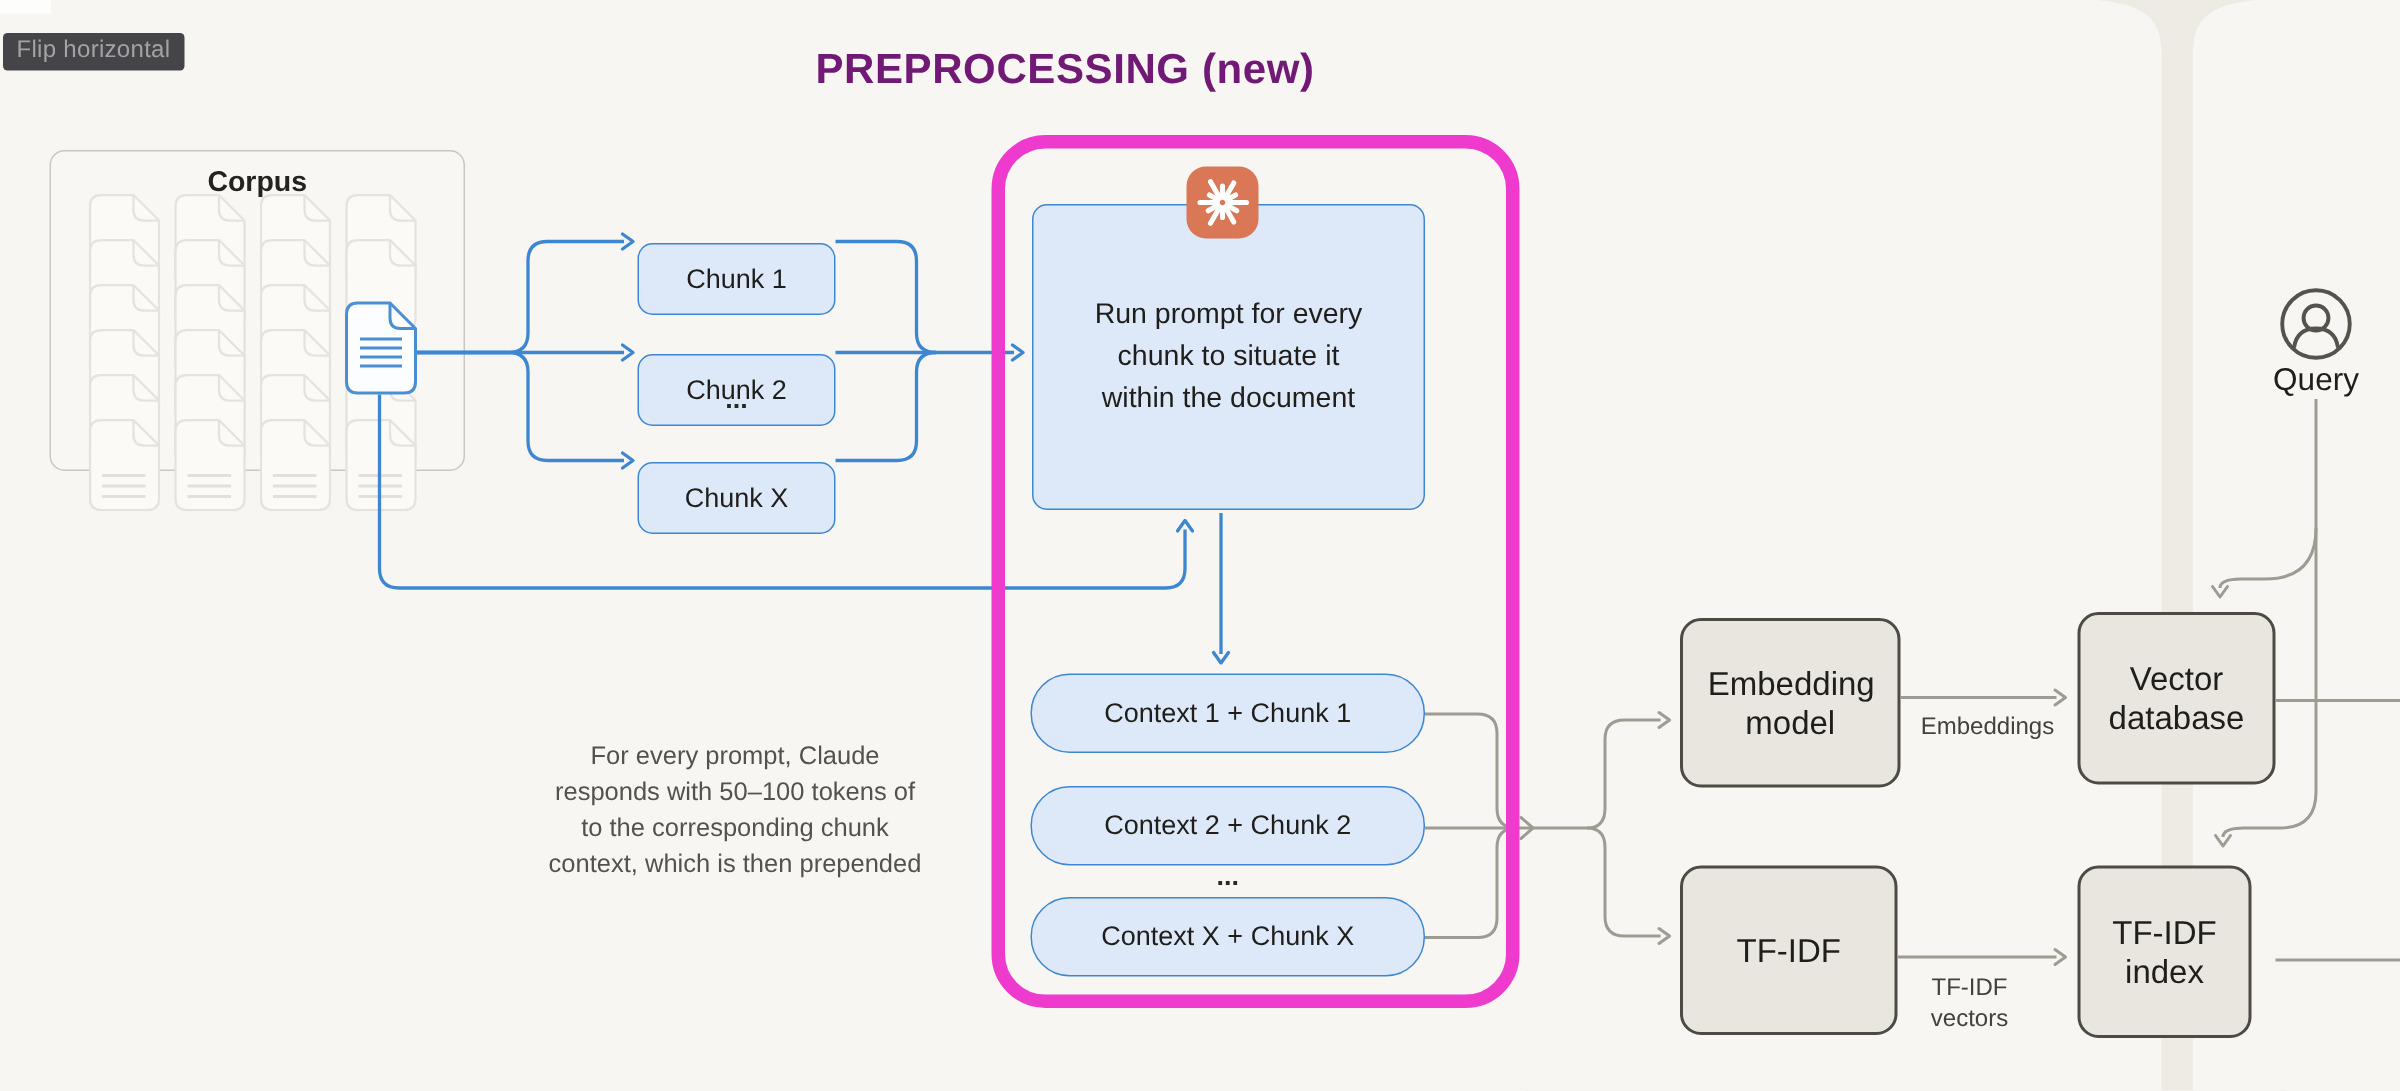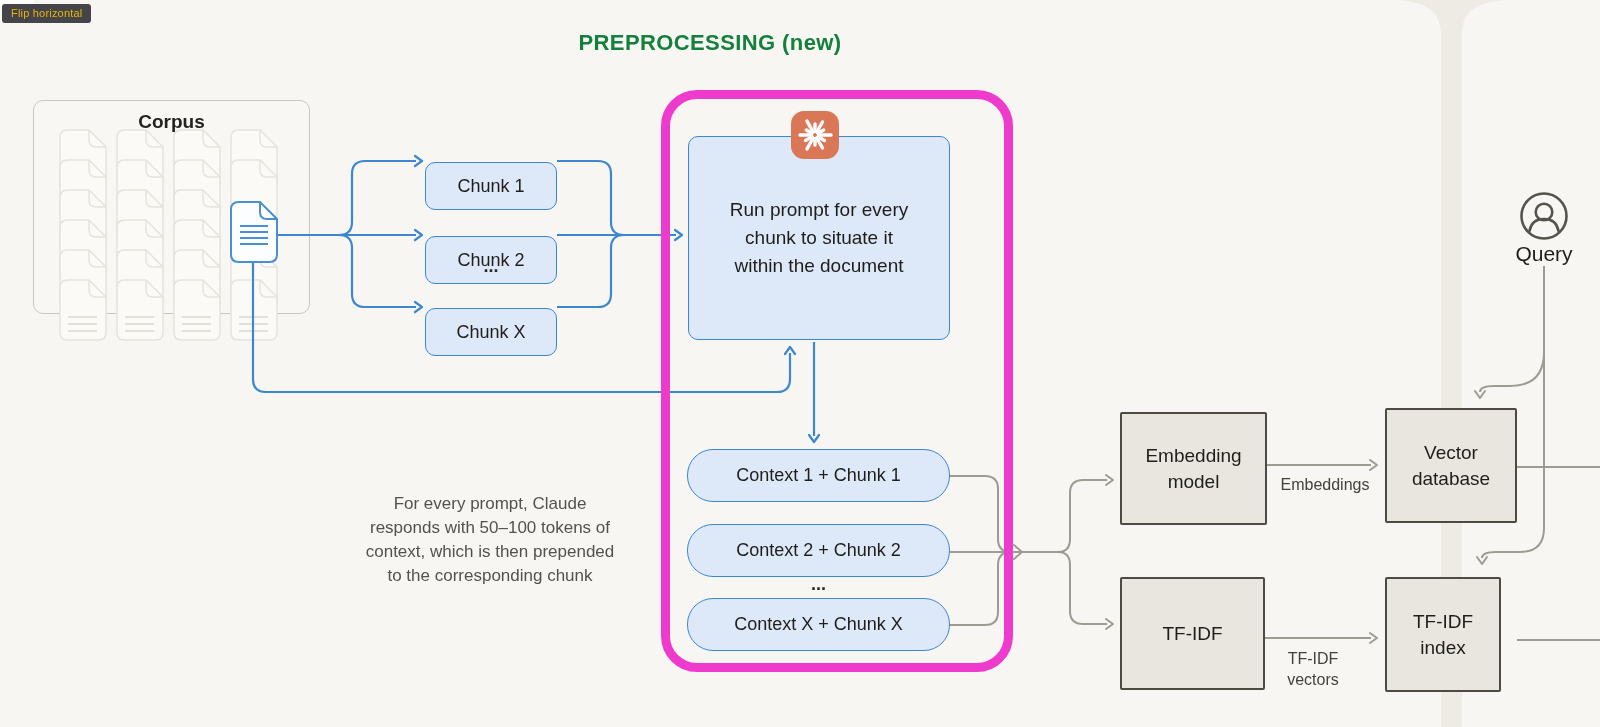--- a/index.html
+++ b/index.html
@@ -3,26 +3,26 @@
 <meta charset="utf-8">
 <style>
   html,body{margin:0;padding:0;}
   body{font-family:"Liberation Sans",sans-serif;background:#e9e8e4;}
   .stage{position:relative;width:1600px;height:727px;background:#f7f6f2;overflow:hidden;}
   .stage *{box-sizing:border-box;}
   svg.layer{position:absolute;left:0;top:0;width:1600px;height:727px;pointer-events:none;}
   .band{z-index:1;}
   .connectors{z-index:3;}
 
-  .tooltip{position:absolute;left:2px;top:4px;background:#454549;color:#eab308;
-    font-size:11px;padding:3px 9px 4px;border-radius:3px;z-index:6;letter-spacing:.2px;}
+  .tooltip{position:absolute;left:2px;top:22px;background:#454549;color:#a3a3a3;
+    font-size:16px;padding:3px 9px 4px;border-radius:3px;z-index:6;letter-spacing:.2px;}
   .sliver{position:absolute;left:0;top:0;width:34px;height:9px;background:#fdfdfc;z-index:5;}
 
   .title{position:absolute;left:460px;top:30px;width:500px;margin:0;text-align:center;
-    font-size:22px;font-weight:700;letter-spacing:.4px;color:#15803d;z-index:2;}
+    font-size:28px;font-weight:700;letter-spacing:.4px;color:#701a75;z-index:2;}
 
   .corpus{position:absolute;left:33px;top:100px;width:277px;height:214px;
     border:1.6px solid #c9c7c0;border-radius:10px;background:#f8f7f4;z-index:2;}
   .corpus-label{position:absolute;left:0;top:10px;width:100%;text-align:center;
     font-size:19px;font-weight:600;color:#24231f;z-index:2;}
   .corpus svg{position:absolute;left:0;top:0;}
 
   .bluebox{position:absolute;background:#dde9f8;border:1.8px solid #3d87d1;border-radius:10px;
     display:flex;align-items:center;justify-content:center;text-align:center;
     color:#1f1e1b;font-size:18px;z-index:2;}
@@ -36,23 +36,23 @@
 
   .runprompt{left:688px;top:136px;width:262px;height:204px;font-size:19px;line-height:28px;}
   .runprompt span{display:block;width:182px;}
 
   .claude-icon{position:absolute;left:791px;top:111px;width:48px;height:48px;background:#d97757;
     border-radius:13px;z-index:3;display:flex;align-items:center;justify-content:center;}
 
   .caption{position:absolute;left:320px;top:492px;width:340px;text-align:center;
     font-size:17px;line-height:24px;color:#54524d;z-index:2;}
 
-  .graybox{position:absolute;background:#e8e6df;border:2px solid #4c4a43;border-radius:2px;
+  .graybox{position:absolute;background:#e8e6df;border:2px solid #4c4a43;border-radius:14px;
     display:flex;align-items:center;justify-content:center;text-align:center;
-    color:#1f1e1b;font-size:19px;line-height:26px;z-index:2;}
+    color:#1f1e1b;font-size:22px;line-height:26px;z-index:2;}
   .graybox span{display:block;}
 
   .linelabel{position:absolute;text-align:center;font-size:16px;line-height:21px;color:#44423d;z-index:2;}
 
   .query-icon{position:absolute;left:1514px;top:186px;width:60px;height:60px;z-index:2;}
   .query-label{position:absolute;left:1494px;top:242px;width:100px;text-align:center;
     font-size:21px;color:#1f1e1b;z-index:2;}
 </style>
 </head>
 <body>
@@ -157,22 +157,22 @@
       <span>Context 2 + Chunk 2</span>
     </div>
   <div class="dots" style="left:687px;top:574px;width:263px;">...</div>
   <div class="bluebox ctx" style="top:598px">
       <span>Context X + Chunk X</span>
     </div>
 
   <div class="caption">
     <div>For every prompt, Claude</div>
     <div>responds with 50–100 tokens of</div>
+    <div>to the corresponding chunk</div>
     <div>context, which is then prepended</div>
-    <div>to the corresponding chunk</div>
   </div>
 
   <div class="graybox" style="left:1120px;top:412px;width:147px;height:113px;">
       <span style="width:110px">Embedding model</span>
     </div>
   <div class="linelabel" style="left:1268px;top:474px;width:114px;text-align:center;">Embeddings</div>
   <div class="graybox" style="left:1385px;top:408px;width:132px;height:115px;">
       <span style="width:100px">Vector database</span>
     </div>
   <div class="graybox" style="left:1120px;top:577px;width:145px;height:113px;">

